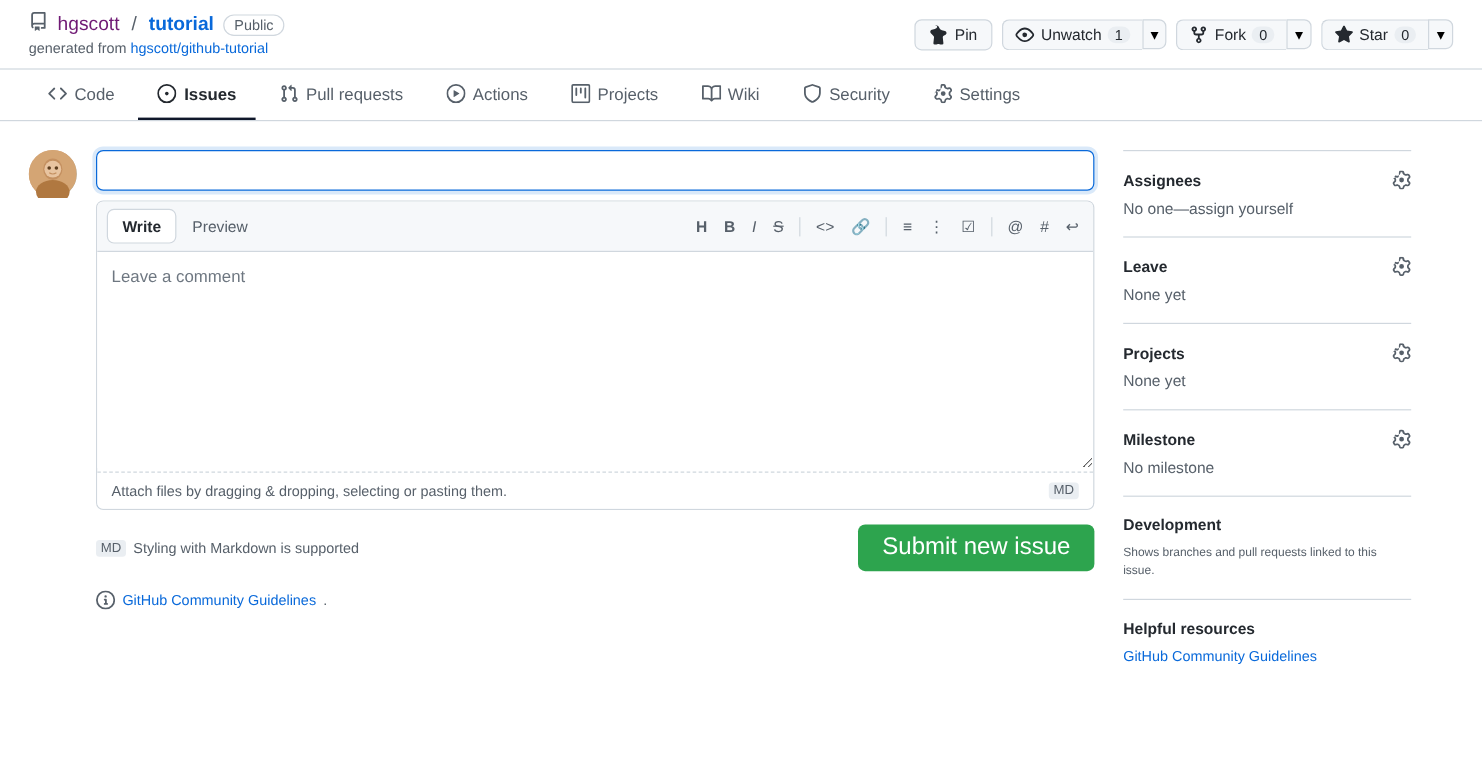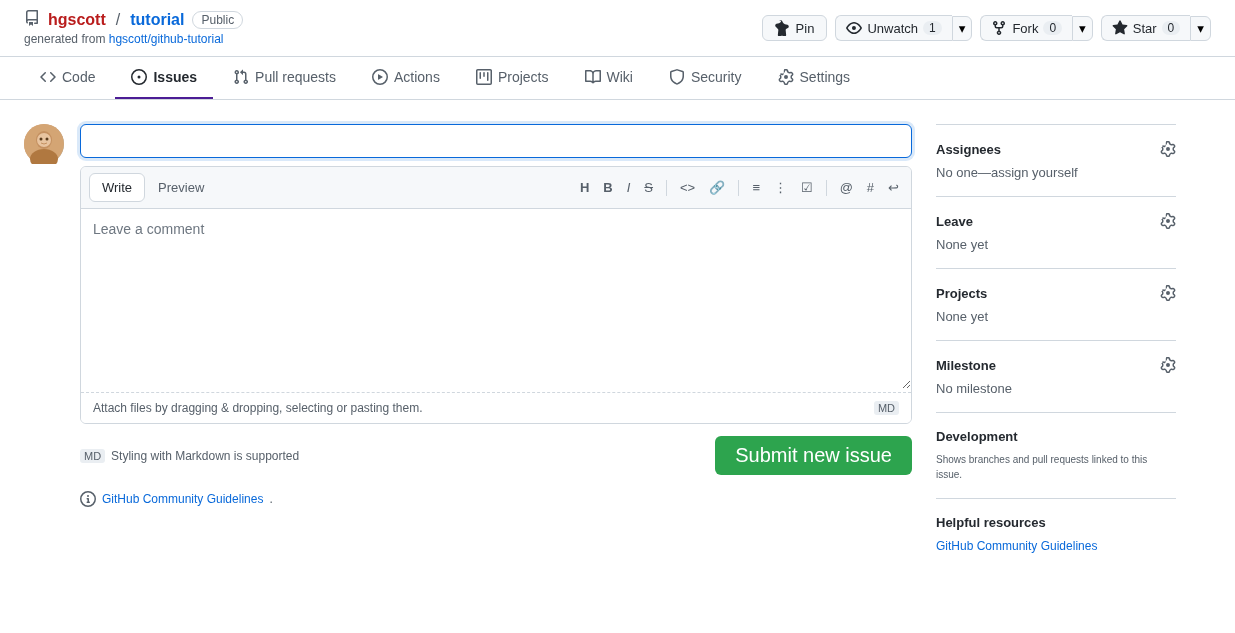--- a/index.html
+++ b/index.html
@@ -4,21 +4,21 @@
   <style>
     * { box-sizing: border-box; margin: 0; padding: 0; }
     body { font-family: -apple-system, BlinkMacSystemFont, "Segoe UI", Helvetica, Arial, sans-serif; font-size: 14px; color: #24292f; background: #fff; }
 
     
     .top-bar {
       display: flex; align-items: center; justify-content: space-between;
       padding: 10px 24px; border-bottom: 1px solid #d0d7de;
     }
     .repo-title { display: flex; align-items: center; gap: 8px; font-size: 16px; }
-    .repo-owner { color: #b91c1c; font-weight: 700; text-decoration: none; }
+    .repo-owner { color: #701a75; font-weight: 400; text-decoration: none; }
     .repo-slash { color: #57606a; margin: 0 2px; }
     .repo-name { color: #0969da; font-weight: 700; text-decoration: none; }
     .public-badge { border: 1px solid #d0d7de; border-radius: 20px; padding: 1px 8px; font-size: 12px; color: #57606a; }
     .generated-from { font-size: 12px; color: #57606a; margin-top: 2px; }
     .generated-from a { color: #0969da; text-decoration: none; }
 
     .repo-title-group { display: flex; flex-direction: column; }
 
     .top-actions { display: flex; align-items: center; gap: 8px; }
     .action-btn {
@@ -37,21 +37,21 @@
       display: flex; align-items: center; gap: 4px;
       padding: 0 24px; border-bottom: 1px solid #d0d7de;
       overflow-x: auto;
     }
     .nav-tab {
       display: flex; align-items: center; gap: 6px;
       padding: 12px 16px; font-size: 14px; color: #57606a;
       cursor: pointer; text-decoration: none; border-bottom: 2px solid transparent;
       white-space: nowrap;
     }
-    .nav-tab.active { color: #24292f; border-bottom: 2px solid #4c1d95; font-weight: 600; }
+    .nav-tab.active { color: #24292f; border-bottom: 2px solid #0f172a; font-weight: 600; }
     .nav-tab svg { width: 16px; height: 16px; }
 
     
     .main-content {
       display: flex; gap: 24px; padding: 24px 24px; max-width: 1200px;
     }
 
     .issue-form-area { flex: 1; display: flex; gap: 16px; }
     .avatar-img {
       width: 40px; height: 40px; border-radius: 50%;
@@ -76,21 +76,21 @@
       padding: 6px 8px; border-bottom: 1px solid #d0d7de; background: #f6f8fa;
     }
     .editor-tabs { display: flex; gap: 0; }
     .editor-tab {
       padding: 6px 12px; font-size: 13px; cursor: pointer;
       border: 1px solid transparent; border-radius: 6px;
       color: #57606a; background: none;
     }
     .editor-tab.active {
       background: #fff; border: 1px solid #d0d7de; color: #24292f;
-      border-radius: 6px; font-weight: 400;
+      border-radius: 6px; font-weight: 700;
     }
     .toolbar-icons { display: flex; align-items: center; gap: 6px; color: #57606a; }
     .toolbar-icon { cursor: pointer; padding: 2px 4px; border-radius: 3px; font-size: 13px; }
     .toolbar-divider { width: 1px; height: 16px; background: #d0d7de; margin: 0 3px; }
 
     .comment-textarea {
       width: 100%; min-height: 180px; padding: 12px;
       border: none; outline: none; resize: vertical;
       font-size: 14px; color: #24292f; font-family: inherit;
       background: #fff;

